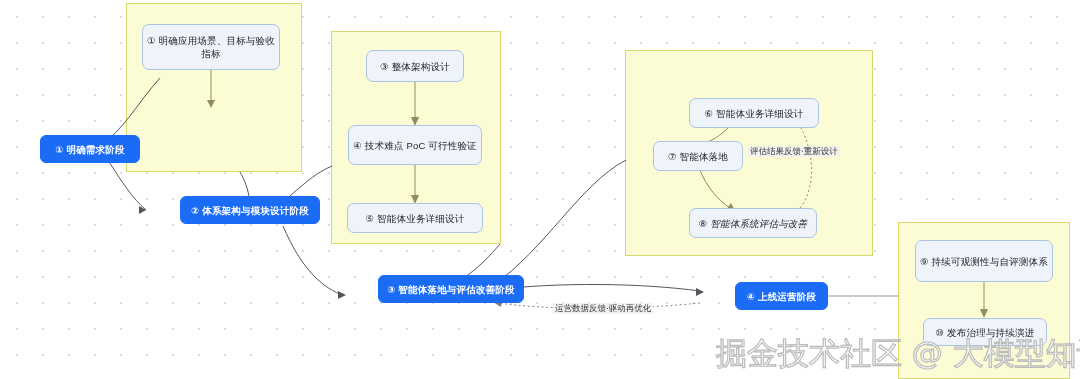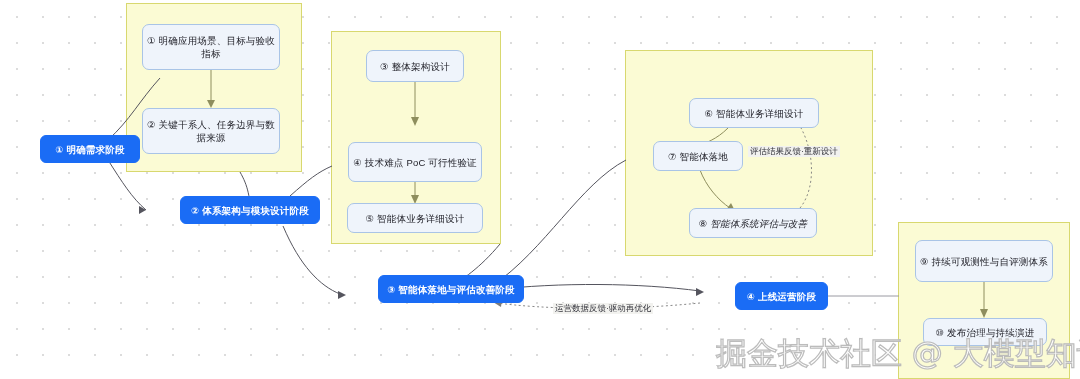--- a/index.html
+++ b/index.html
@@ -145,24 +145,23 @@
 
   <div class="phase" style="left:8px;top:135px;width:100px;height:28px;">① 明确需求阶段</div>
 
   <div class="phase" style="left:148px;top:196px;width:140px;height:28px;">② 体系架构与模块设计阶段</div>
 
   <div class="phase" style="left:346px;top:275px;width:146px;height:28px;">③ 智能体落地与评估改善阶段</div>
 
   <div class="phase" style="left:703px;top:282px;width:93px;height:28px;">④ 上线运营阶段</div>
 
   <div class="node" style="left:142px;top:24px;width:138px;height:46px;">① 明确应用场景、目标与验收指标</div>
-  <div class="node" style="left:142px;top:108px;width:138px;height:46px;">② 关键干系人、任务边界与数据来源</div>
 
   <div class="node" style="left:366px;top:50px;width:98px;height:32px;">③ 整体架构设计</div>
-  <div class="node" style="left:348px;top:142px;width:134px;height:40px;">④ 技术难点 PoC 可行性验证</div>
+  <div class="node" style="left:348px;top:125px;width:134px;height:40px;">④ 技术难点 PoC 可行性验证</div>
   <div class="node" style="left:347px;top:203px;width:136px;height:30px;">⑤ 智能体业务详细设计</div>
 
   <div class="node" style="left:689px;top:98px;width:130px;height:30px;">⑥ 智能体业务详细设计</div>
   <div class="node" style="left:653px;top:141px;width:90px;height:30px;">⑦ 智能体落地</div>
   <div class="node" style="left:689px;top:208px;width:128px;height:30px;font-style:italic;">⑧ 智能体系统评估与改善</div>
 
   <div class="node" style="left:915px;top:240px;width:138px;height:42px;">⑨ 持续可观测性与自评测体系</div>
   <div class="node" style="left:923px;top:318px;width:124px;height:28px;">⑩ 发布治理与持续演进</div>
 
   <div class="edge-label" style="left:748px;top:146px;">评估结果反馈·重新设计</div>

